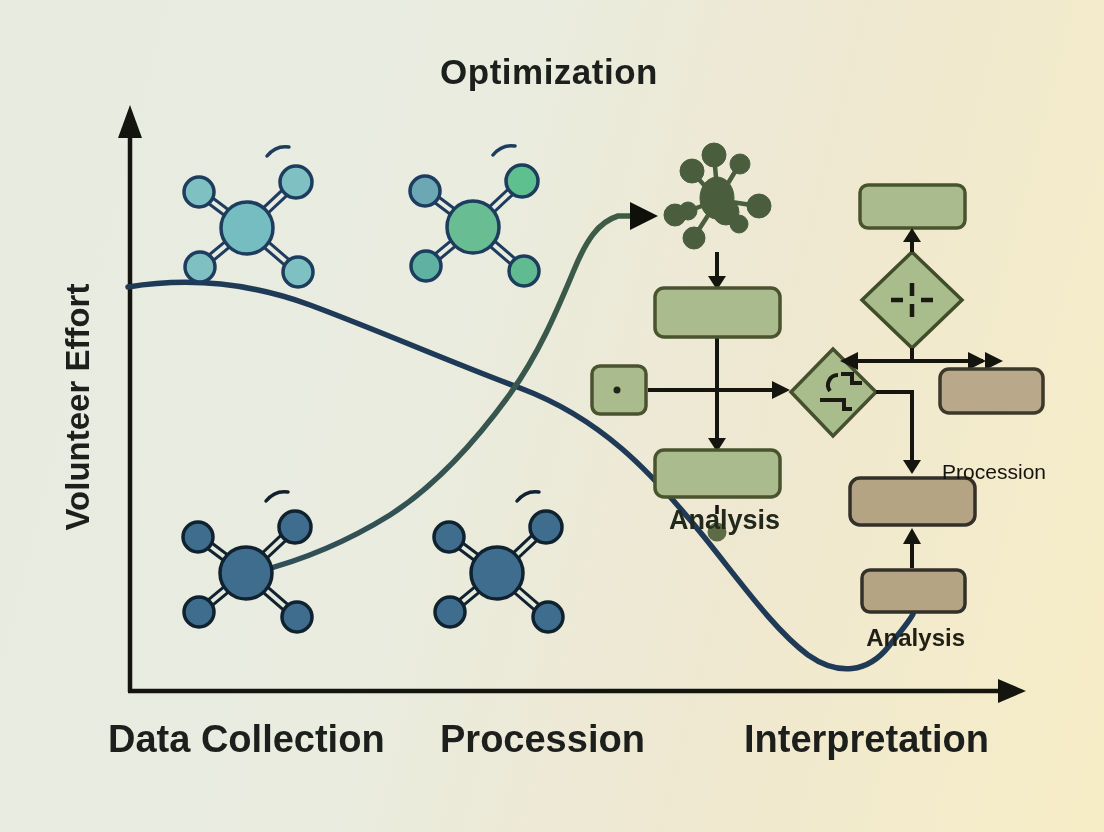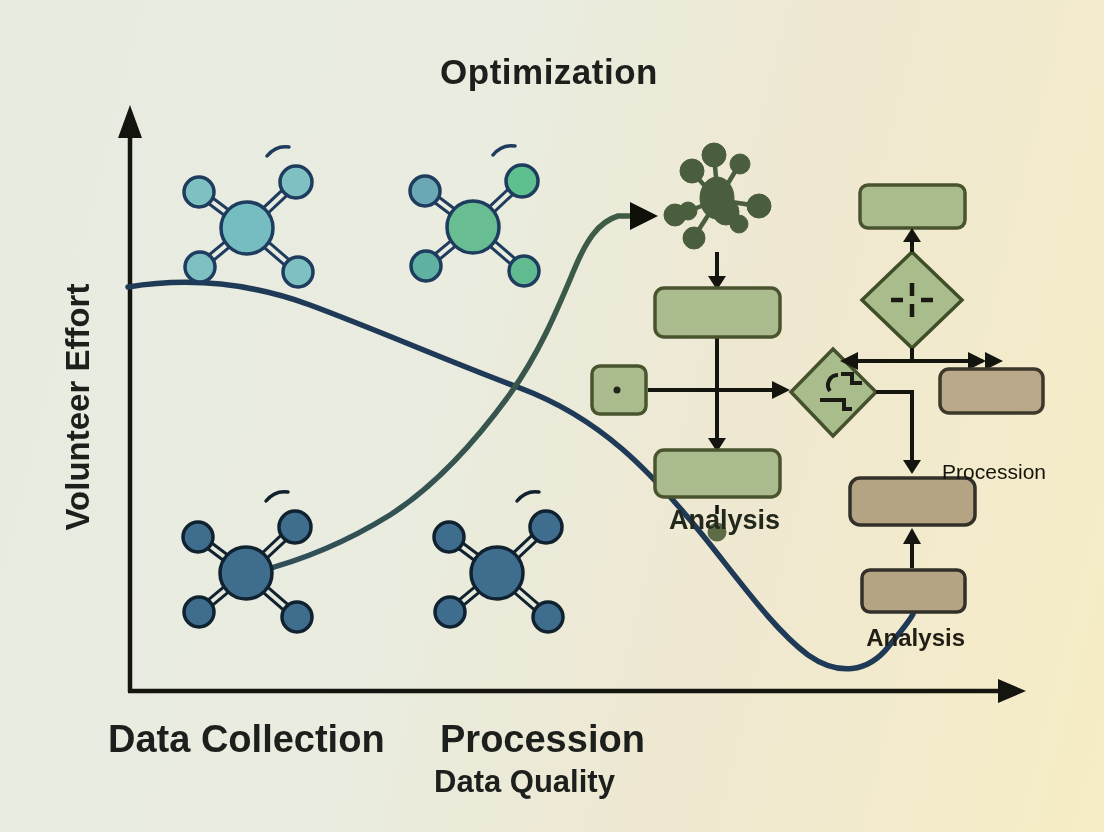--- a/index.html
+++ b/index.html
@@ -237,19 +237,19 @@
   </svg>
 
   <div class="txt title">
     <span class="title-inner">Optimization</span>
   </div>
 
   <div class="txt ylabel">Volunteer Effort</div>
 
   <div class="txt xlabel c1">Data Collection</div>
   <div class="txt xlabel c2">Procession</div>
-  <div class="txt xsub">Data Quality</div>
+  <div class="txt xlabel c3">Interpretation</div>
 
   <div class="boxlabel lbl-analysis-left">Analysis</div>
   <div class="boxlabel lbl-analysis-right">Analysis</div>
   <div class="boxlabel lbl-procession">Procession</div>
 
 </div>
 
 </body></html>

